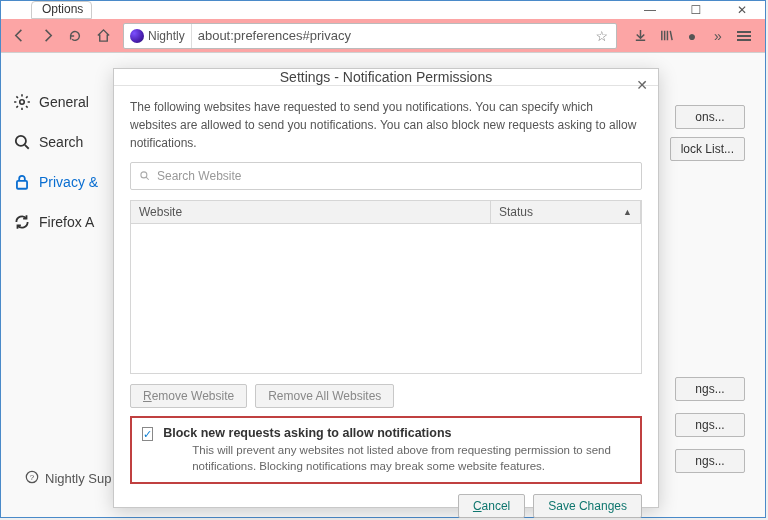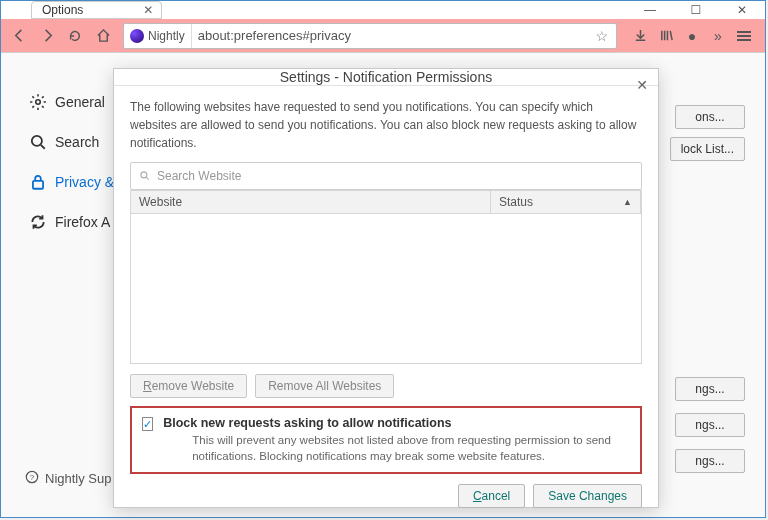--- a/index.html
+++ b/index.html
@@ -1,51 +1,51 @@
 <!DOCTYPE html>
 <html><head>
 <meta charset="utf-8">
 <style>
   * { box-sizing: border-box; margin: 0; padding: 0; font-family: "Segoe UI", Arial, sans-serif; }
   body { width: 768px; height: 520px; background: #f0f0f0; overflow: hidden; position: relative; }
   .window { width: 766px; height: 518px; border: 1px solid #4a8ac9; background: #f9f9f9; position: relative; }
   
   .titlebar { height: 18px; background: #fff; display: flex; }
-  .tab { margin-left: 30px; height: 18px; border: 1px solid #ccc; border-top-left-radius: 4px; border-top-right-radius: 4px; display: flex; align-items: center; padding: 0 8px 0 10px; background: #fff; font-size: 12px; color: #333; gap: 60px; }
+  .tab { margin-left: 30px; height: 18px; border: 1px solid #ccc; border-top-left-radius: 4px; border-top-right-radius: 4px; display: flex; align-items: center; padding: 0 8px 0 10px; background: #fff; font-size: 12px; color: #333; gap: 60px; flex-direction: column; }
   .tab-close { cursor: pointer; color: #666; font-size: 12px; }
   .winctrls { margin-left: auto; display: flex; }
   .winbtn { width: 46px; height: 18px; display: flex; align-items: center; justify-content: center; color: #555; font-size: 12px; }
   
   .toolbar { height: 34px; display: flex; align-items: center; padding: 0 6px; border-bottom: 1px solid #d0d0d0; background: #fca5a5; gap: 4px; }
   .navbtn { width: 24px; height: 24px; display: flex; align-items: center; justify-content: center; color: #555; font-size: 14px; border-radius: 3px; }
   .urlbar { flex: 1; height: 26px; border: 1px solid #bbb; background: #fff; display: flex; align-items: center; border-radius: 2px; margin: 0 4px; }
   .identity { display: flex; align-items: center; gap: 4px; padding: 0 6px; border-right: 1px solid #ddd; height: 100%; font-size: 12px; color: #555; }
   .nightly-icon { width: 14px; height: 14px; border-radius: 50%; background: radial-gradient(circle at 30% 30%, #7b4fff 0%, #4a1fb0 60%, #261060 100%); }
   .urltext { flex: 1; padding: 0 6px; font-size: 13px; color: #555; }
   .star { padding: 0 8px; color: #777; font-size: 14px; }
   .ractions { display: flex; align-items: center; gap: 4px; padding: 0 4px; }
   .ractions .ic { width: 22px; height: 22px; display: flex; align-items: center; justify-content: center; color: #555; font-size: 14px; }
   .pocket { color: #18b56b; }
   .hamburger { display: inline-block; width: 14px; }
   .hamburger span { display: block; height: 2px; background: #555; margin: 2px 0; }
   
   .content { position: absolute; top: 52px; left: 0; right: 0; bottom: 0; background: #f9f9f9; }
-  .sidebar { position: absolute; left: 28px; top: 40px; width: 100px; display: flex; flex-direction: column; gap: 22px; }
+  .sidebar { position: absolute; left: 12px; top: 40px; width: 100px; display: flex; flex-direction: column; gap: 22px; }
   .cat { display: flex; align-items: center; gap: 8px; font-size: 14px; color: #333; }
   .cat.active { color: #0a6ed1; }
   .cat .ci { width: 18px; height: 18px; display: flex; align-items: center; justify-content: center; font-size: 15px; }
   .footer-link { position: absolute; left: 24px; bottom: 30px; display: flex; align-items: center; gap: 6px; font-size: 13px; color: #555; }
   .rbtn { border: 1px solid #b8b8b8; background: #f3f3f3; font-size: 12px; color: #333; padding: 4px 10px; border-radius: 2px; min-width: 70px; text-align: center; }
   .dialog { position: absolute; left: 112px; top: 15px; width: 546px; height: 440px; background: #fff; border: 1px solid #c8c8c8; box-shadow: 0 4px 18px rgba(0,0,0,0.18); display: flex; flex-direction: column; }
   .dlg-header { height: 38px; border-bottom: 1px solid #e2e2e2; display: flex; align-items: center; justify-content: center; position: relative; }
   .dlg-title { font-size: 14px; font-weight: 400; color: #444; }
   .dlg-close { position: absolute; right: 10px; top: 8px; font-size: 14px; color: #666; cursor: pointer; }
   .dlg-body { padding: 12px 16px 0 16px; flex: 1; display: flex; flex-direction: column; }
   .dlg-desc { font-size: 12px; color: #555; line-height: 1.5; margin-bottom: 10px; }
-  .searchbox { border: 1px solid #cfcfcf; height: 28px; display: flex; align-items: center; padding: 0 8px; border-radius: 2px; color: #999; font-size: 12px; gap: 6px; }
+  .searchbox { border: 1px solid #cfcfcf; height: 28px; display: flex; align-items: center; padding: 0 8px; margin-bottom: 10px; border-radius: 2px; color: #999; font-size: 12px; gap: 6px; }
   .table-head { display: flex; background: #f2f2f2; border: 1px solid #d6d6d6; height: 24px; font-size: 12px; color: #555; }
   .th { padding: 0 8px; display: flex; align-items: center; border-right: 1px solid #d6d6d6; }
   .th.website { flex: 1; }
   .th.status { width: 150px; position: relative; }
   .sort-arrow { position: absolute; right: 8px; font-size: 9px; color: #555; }
   .table-body { border: 1px solid #d6d6d6; border-top: none; flex: 1; min-height: 150px; background: #fff; }
   .remove-row { display: flex; gap: 8px; margin: 10px 0 8px 0; }
   .btn { border: 1px solid #c8c8c8; background: #f3f3f3; font-size: 12px; color: #888; padding: 4px 12px; border-radius: 2px; }
   .block-box { border: 2px solid #c04040; padding: 8px 10px; display: flex; gap: 10px; align-items: flex-start; }
   .chk { width: 14px; height: 14px; border: 1px solid #888; display: flex; align-items: center; justify-content: center; color: #0a7cd1; font-size: 11px; margin-top: 1px; background: #fff; }

